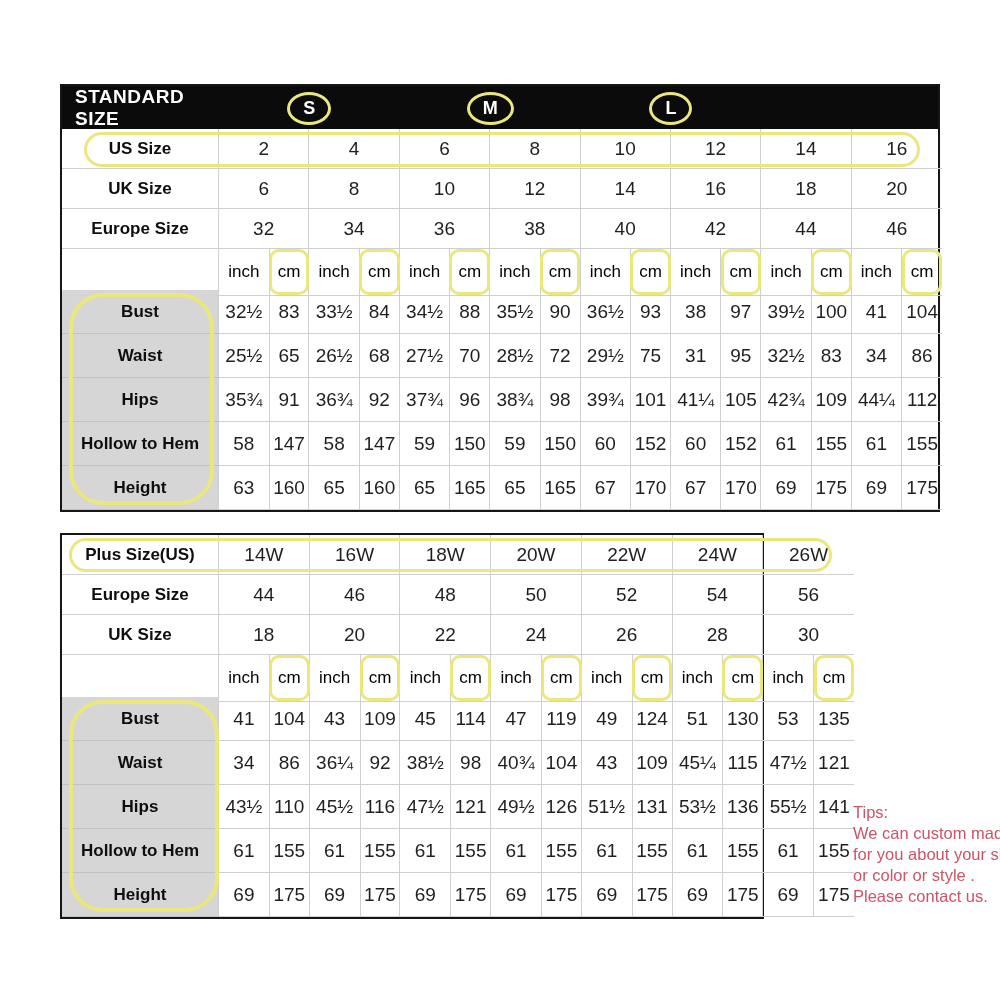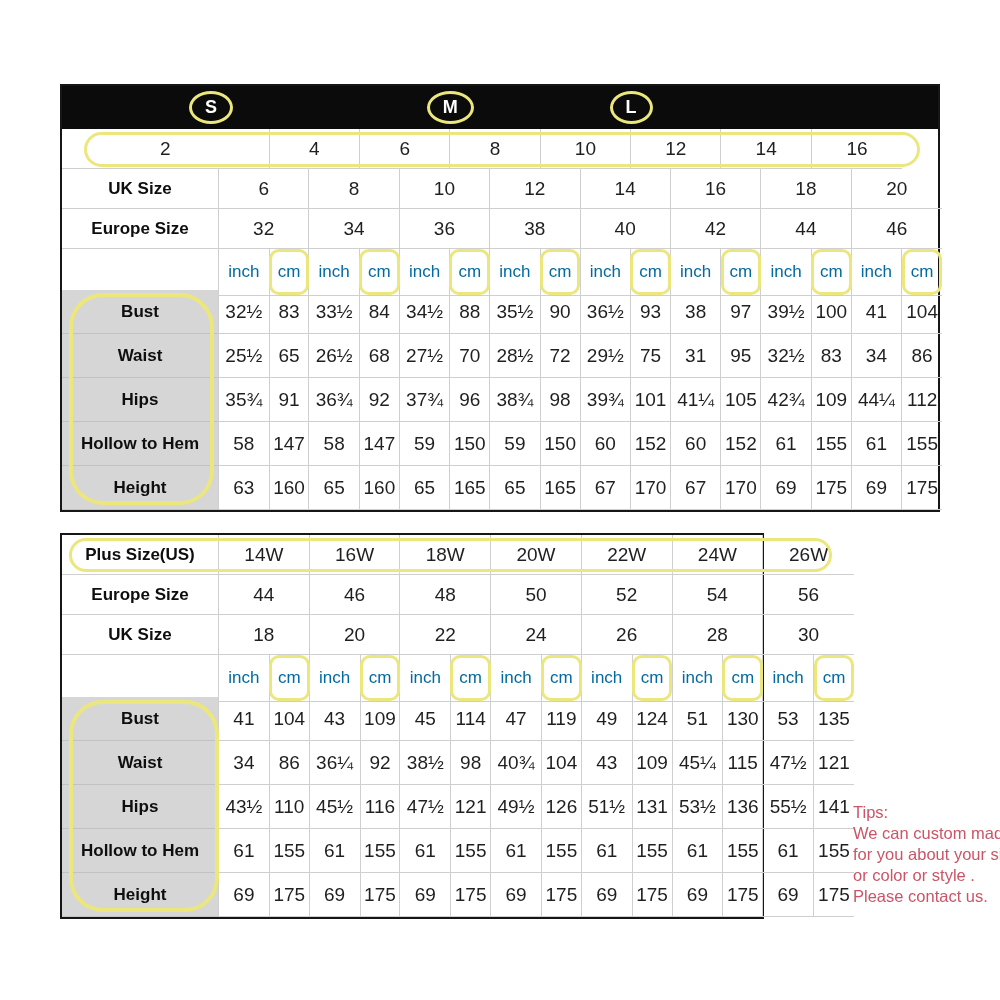--- a/index.html
+++ b/index.html
@@ -17,21 +17,21 @@
   .table{position:absolute;background:#fff;border:2px solid #161616;box-sizing:border-box;}
   .trow{display:grid;}
   .cell{
     display:flex;align-items:center;justify-content:center;
     border-right:1px solid var(--grid);border-bottom:1px solid var(--grid);
     font-size:19px;color:#1f1f1f;box-sizing:border-box;white-space:nowrap;
   }
   .trow .cell:last-child{border-right:none;}
   .lbl{font-weight:bold;font-size:17px;color:#0e0e0e;}
   .gray{background:var(--lblbg);border-bottom:1px solid #c2c2c2;}
-  .unit{font-size:17px;color:#0369a1;}
+  .unit{font-size:17px;color:#000000;}
   .cmbox{
     display:inline-block;border:3px solid var(--yl);border-radius:10px;
     padding:9px 6px;line-height:22px;
   }
   .headerbar{display:grid;background:var(--hdrbg);color:#ffffff;}
   .headerbar .title{
     display:flex;align-items:center;padding-left:13px;
     font-weight:bold;font-size:19px;letter-spacing:.5px;
   }
   .group{display:flex;align-items:center;justify-content:center;}
@@ -46,32 +46,34 @@
   .tips{position:absolute;left:853px;top:802px;color:var(--tips);font-size:16.5px;line-height:21px;}
   .tips .t-line{white-space:nowrap;}
 </style>
 </head>
 <body>
 
 <div class="canvas">
 
   <div class="table" id="standard-table" style="left:60px;top:84px;width:880px;">
     <div class="headerbar" id="std-headerbar" style="height: 43px; grid-template-columns: 157px 50.61px 39.77px 50.61px 39.77px 50.61px 39.77px 50.61px 39.77px 50.61px 39.77px 50.61px 39.77px 50.61px 39.77px 50.61px 39.77px;">
+      <span class="title" style="grid-column: span 1;">STANDARD SIZE</span>
     <div class="group" style="grid-column: span 4;">
           <span class="oval">S</span>
         </div>
         <div class="group" style="grid-column: span 4;">
           <span class="oval">M</span>
         </div>
         <div class="group" style="grid-column: span 4;">
           <span class="oval">L</span>
         </div>
       </div>
     <div id="std-rows">
         <div class="trow" style="grid-template-columns: 157px 50.61px 39.77px 50.61px 39.77px 50.61px 39.77px 50.61px 39.77px 50.61px 39.77px 50.61px 39.77px 50.61px 39.77px 50.61px 39.77px; height: 40px;">
+          <div class="cell lbl">US Size</div>
           <div class="cell val" style="grid-column: span 2;">2</div>
           <div class="cell val" style="grid-column: span 2;">4</div>
           <div class="cell val" style="grid-column: span 2;">6</div>
           <div class="cell val" style="grid-column: span 2;">8</div>
           <div class="cell val" style="grid-column: span 2;">10</div>
           <div class="cell val" style="grid-column: span 2;">12</div>
           <div class="cell val" style="grid-column: span 2;">14</div>
           <div class="cell val" style="grid-column: span 2;">16</div>
         </div>
         <div class="trow" style="grid-template-columns: 157px 50.61px 39.77px 50.61px 39.77px 50.61px 39.77px 50.61px 39.77px 50.61px 39.77px 50.61px 39.77px 50.61px 39.77px 50.61px 39.77px; height: 40px;">

